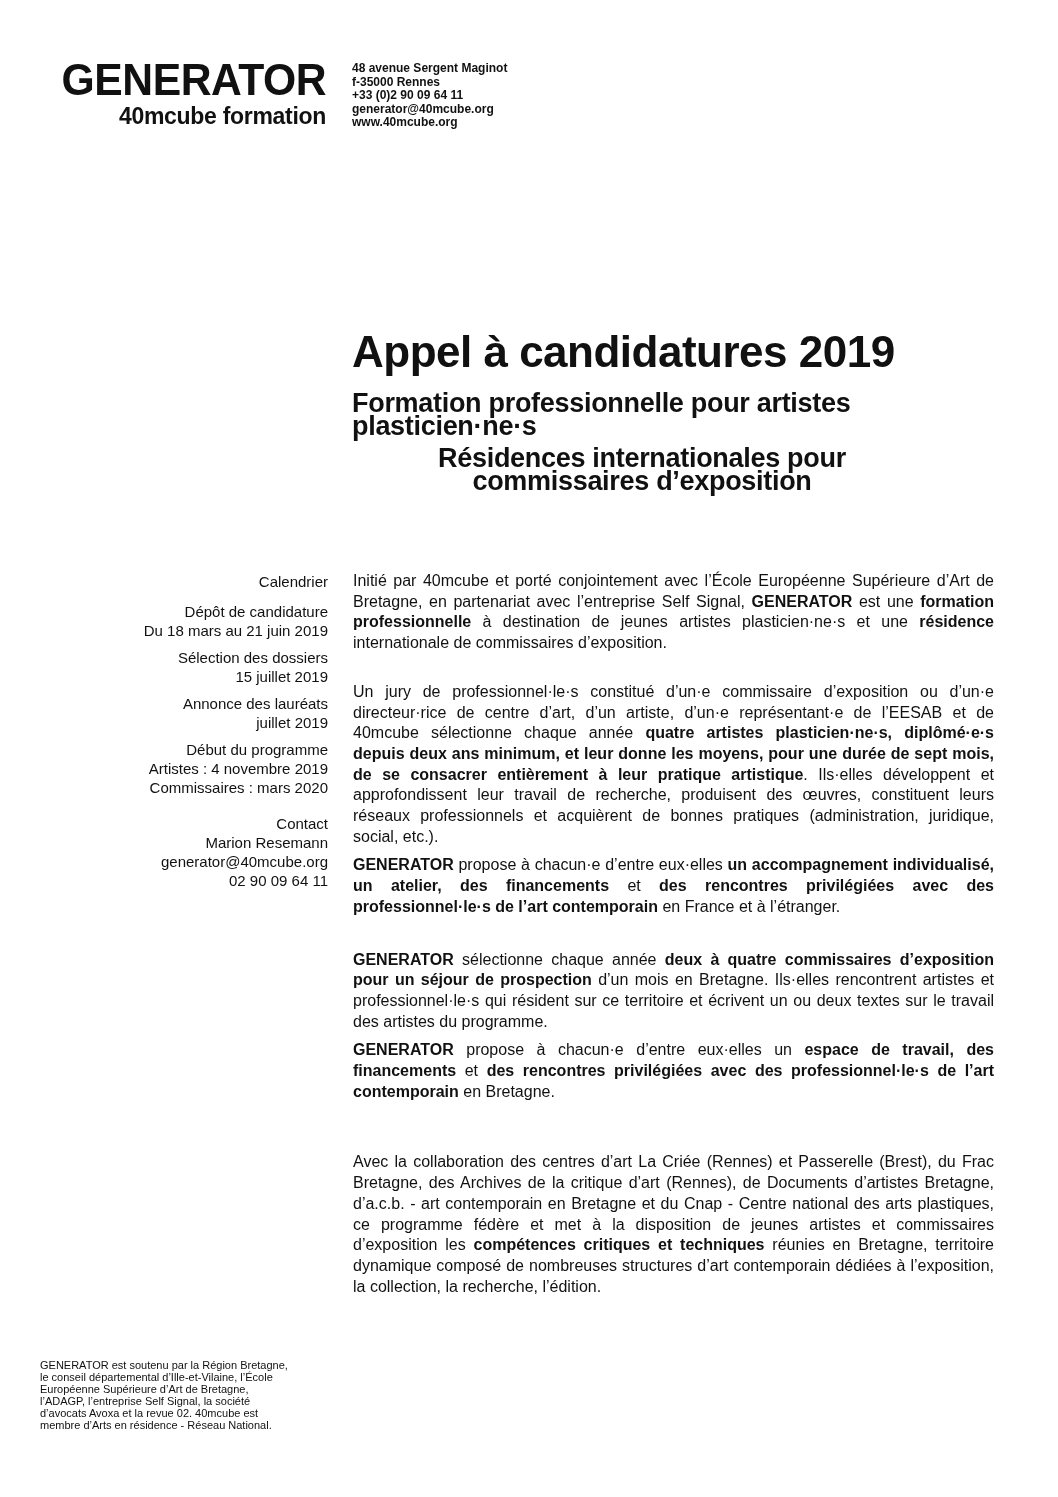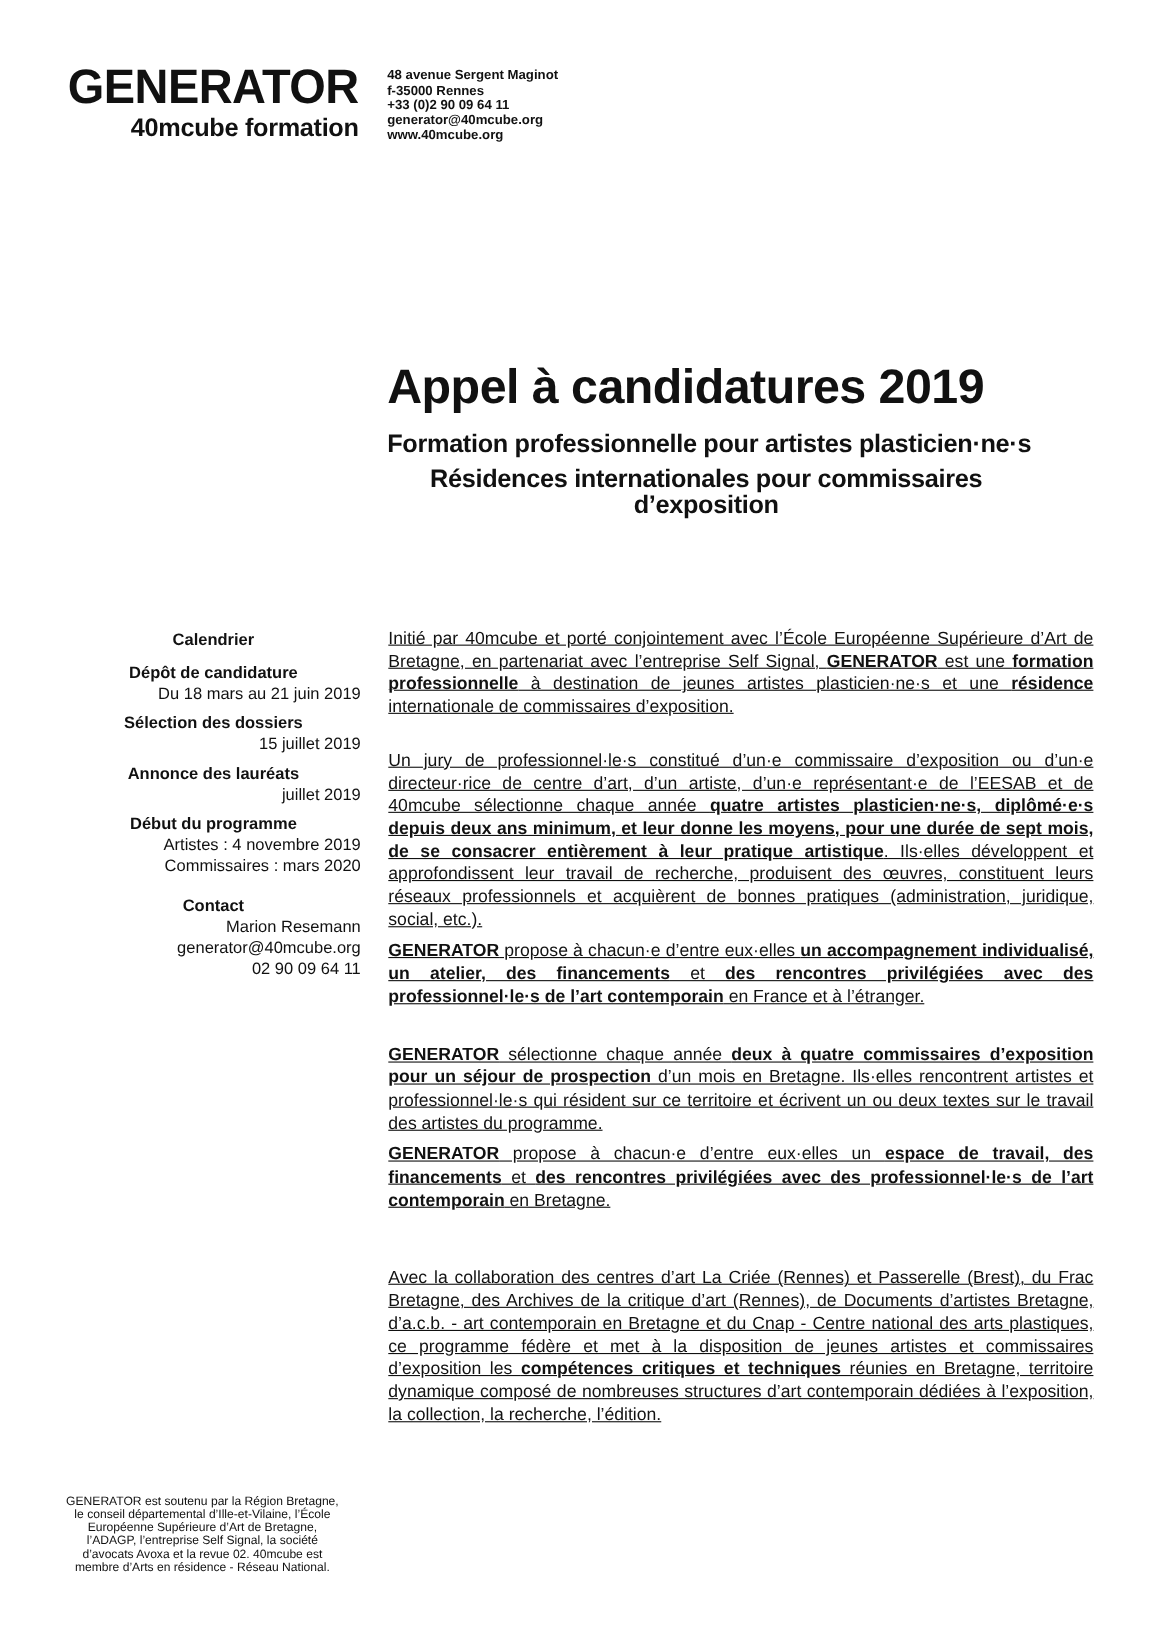--- a/index.html
+++ b/index.html
@@ -18,43 +18,43 @@
     .brand-sub {
       font-size: 23px; font-weight: bold; line-height: 24px; display: block; margin-top: 2px;
       letter-spacing: -0.3px;
     }
     .address { left: 352px; top: 62px; font-size: 12px; font-weight: bold; line-height: 13.6px; }
     .address span { display: block; white-space: nowrap; }
 
     
     .title-block { left: 352px; top: 330px; width: 660px; }
     .page-title { font-size: 44px; font-weight: bold; line-height: 44px; margin: 0; letter-spacing: -0.5px; }
-    .subtitle { font-size: 23px; font-weight: bold; line-height: 23px; margin: 0; letter-spacing: -0.3px; }
+    .subtitle { font-size: 27px; font-weight: bold; line-height: 23px; margin: 0; letter-spacing: -0.3px; }
     .subtitle.s1 { margin-top: 18px; }
     .subtitle.s2 { margin-top: 9px; width: 580px; text-align: center; }
 
     
     .sidebar { left: 60px; top: 572px; width: 268px; text-align: right; font-size: 15px; line-height: 19px; }
-    .sb-heading { font-weight: bold; display: block; text-align: center; }
+    .sb-heading { font-weight: normal; display: block; }
     .sb-line { display: block; white-space: nowrap; }
     .sb-group { margin-bottom: 8px; }
     .sb-group.first-heading { margin-bottom: 11px; }
     .sb-group.contact { margin-top: 17px; }
 
     
     .body-col { left: 353px; top: 571px; width: 641px; font-size: 16px; line-height: 20.7px; }
-    .body-col p { margin: 0; text-align: justify; text-decoration: underline; }
+    .body-col p { margin: 0; text-align: justify; }
     .body-col b { font-weight: bold; }
     .gap-l { margin-top: 28px !important; }
     .gap-m { margin-top: 8px !important; }
     .gap-xl { margin-top: 32px !important; }
     .gap-xxl { margin-top: 50px !important; }
 
     
-    .footer-note { left: 40px; top: 1359px; width: 288px; text-align: center; font-size: 11px; line-height: 12px; }
+    .footer-note { left: 40px; top: 1359px; width: 288px; text-align: left; font-size: 11px; line-height: 12px; }
   </style>
 </head>
 <body>
 
 <div class="abs brand">
   <span class="brand-title">GENERATOR</span>
   <span class="brand-sub">40mcube formation</span>
 </div>
 
 <div class="abs address">

